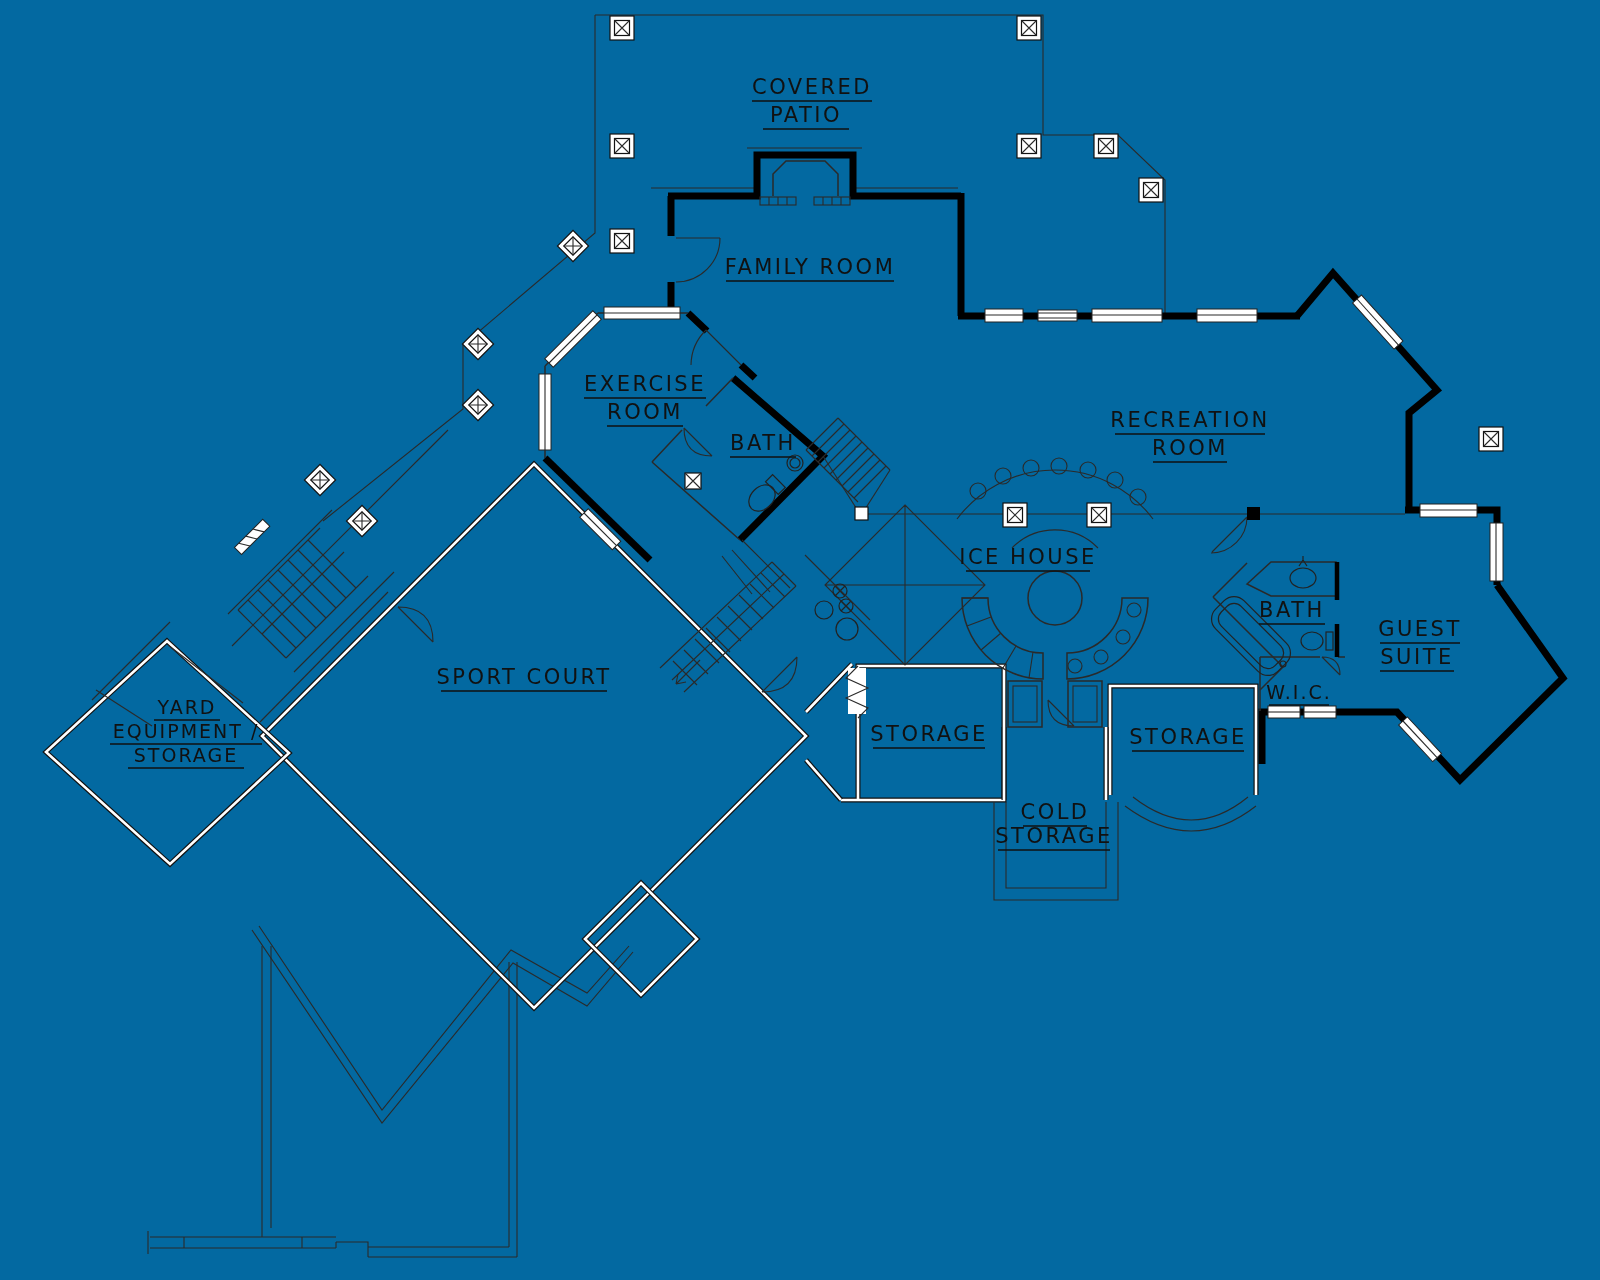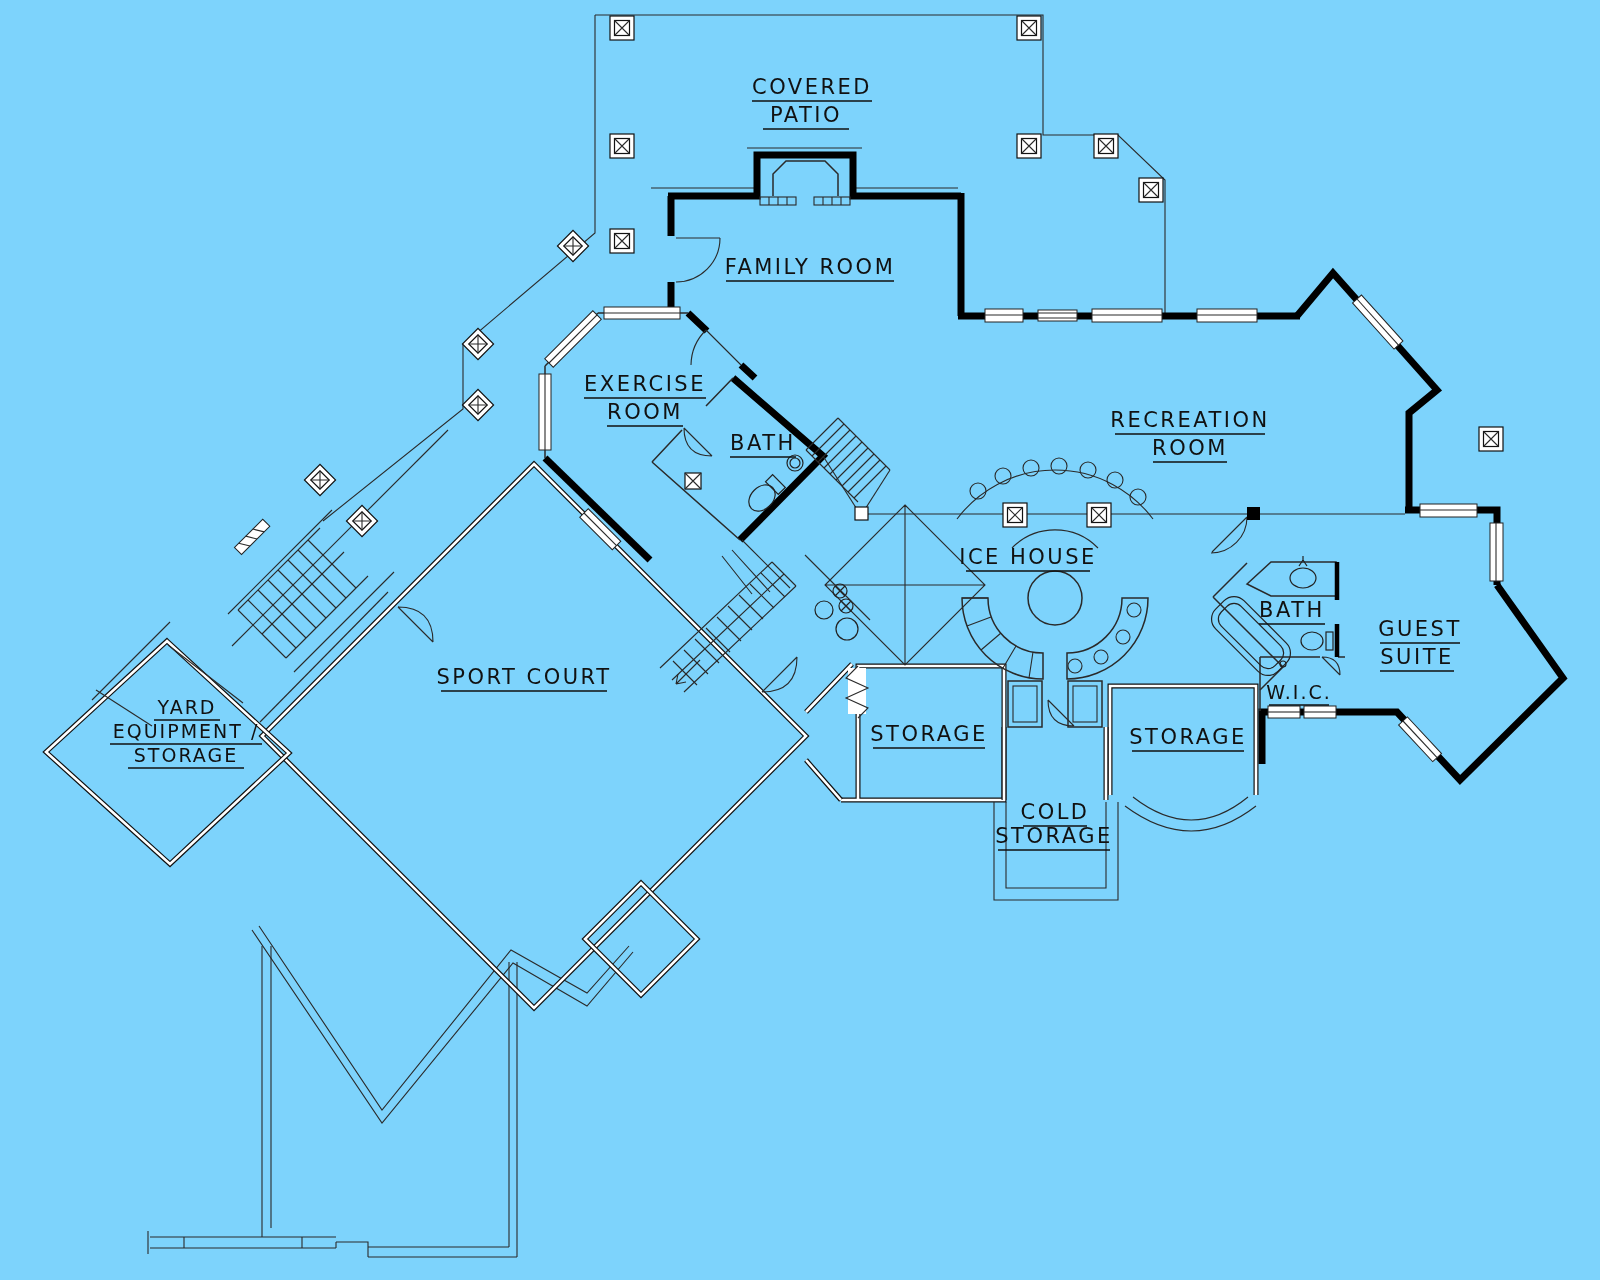--- a/index.html
+++ b/index.html
@@ -1,16 +1,16 @@
 <!DOCTYPE html>
 <html><head>
 <meta charset="utf-8">
 <style>
   html,body{margin:0;padding:0;background:#ffffff;}
-  #plan-wrap{position:relative;width:1600px;height:1280px;background:#7dd3fc;overflow:hidden;}
+  #plan-wrap{position:relative;width:1600px;height:1280px;background:#0369a1;overflow:hidden;}
   svg{position:absolute;left:0;top:0;}
   .t   {stroke:#2a2a2a;stroke-width:1.1;fill:none;}
   .t15 {stroke:#2a2a2a;stroke-width:1.5;fill:none;}
   .wthick{stroke:#000;stroke-width:7;fill:none;stroke-linecap:butt;stroke-linejoin:miter;}
   .wmed{stroke:#000;stroke-width:4.5;fill:none;}
   .wd  {stroke:#111;stroke-width:5;fill:none;stroke-linejoin:miter;}
   .wdi {stroke:#fff;stroke-width:2.6;fill:none;stroke-linejoin:miter;}
   .win {fill:#fff;stroke:#222;stroke-width:1;}
   .fix {stroke:#222;stroke-width:1.2;fill:none;}
   .mk  {stroke:#111;stroke-width:1.2;fill:#fff;}

